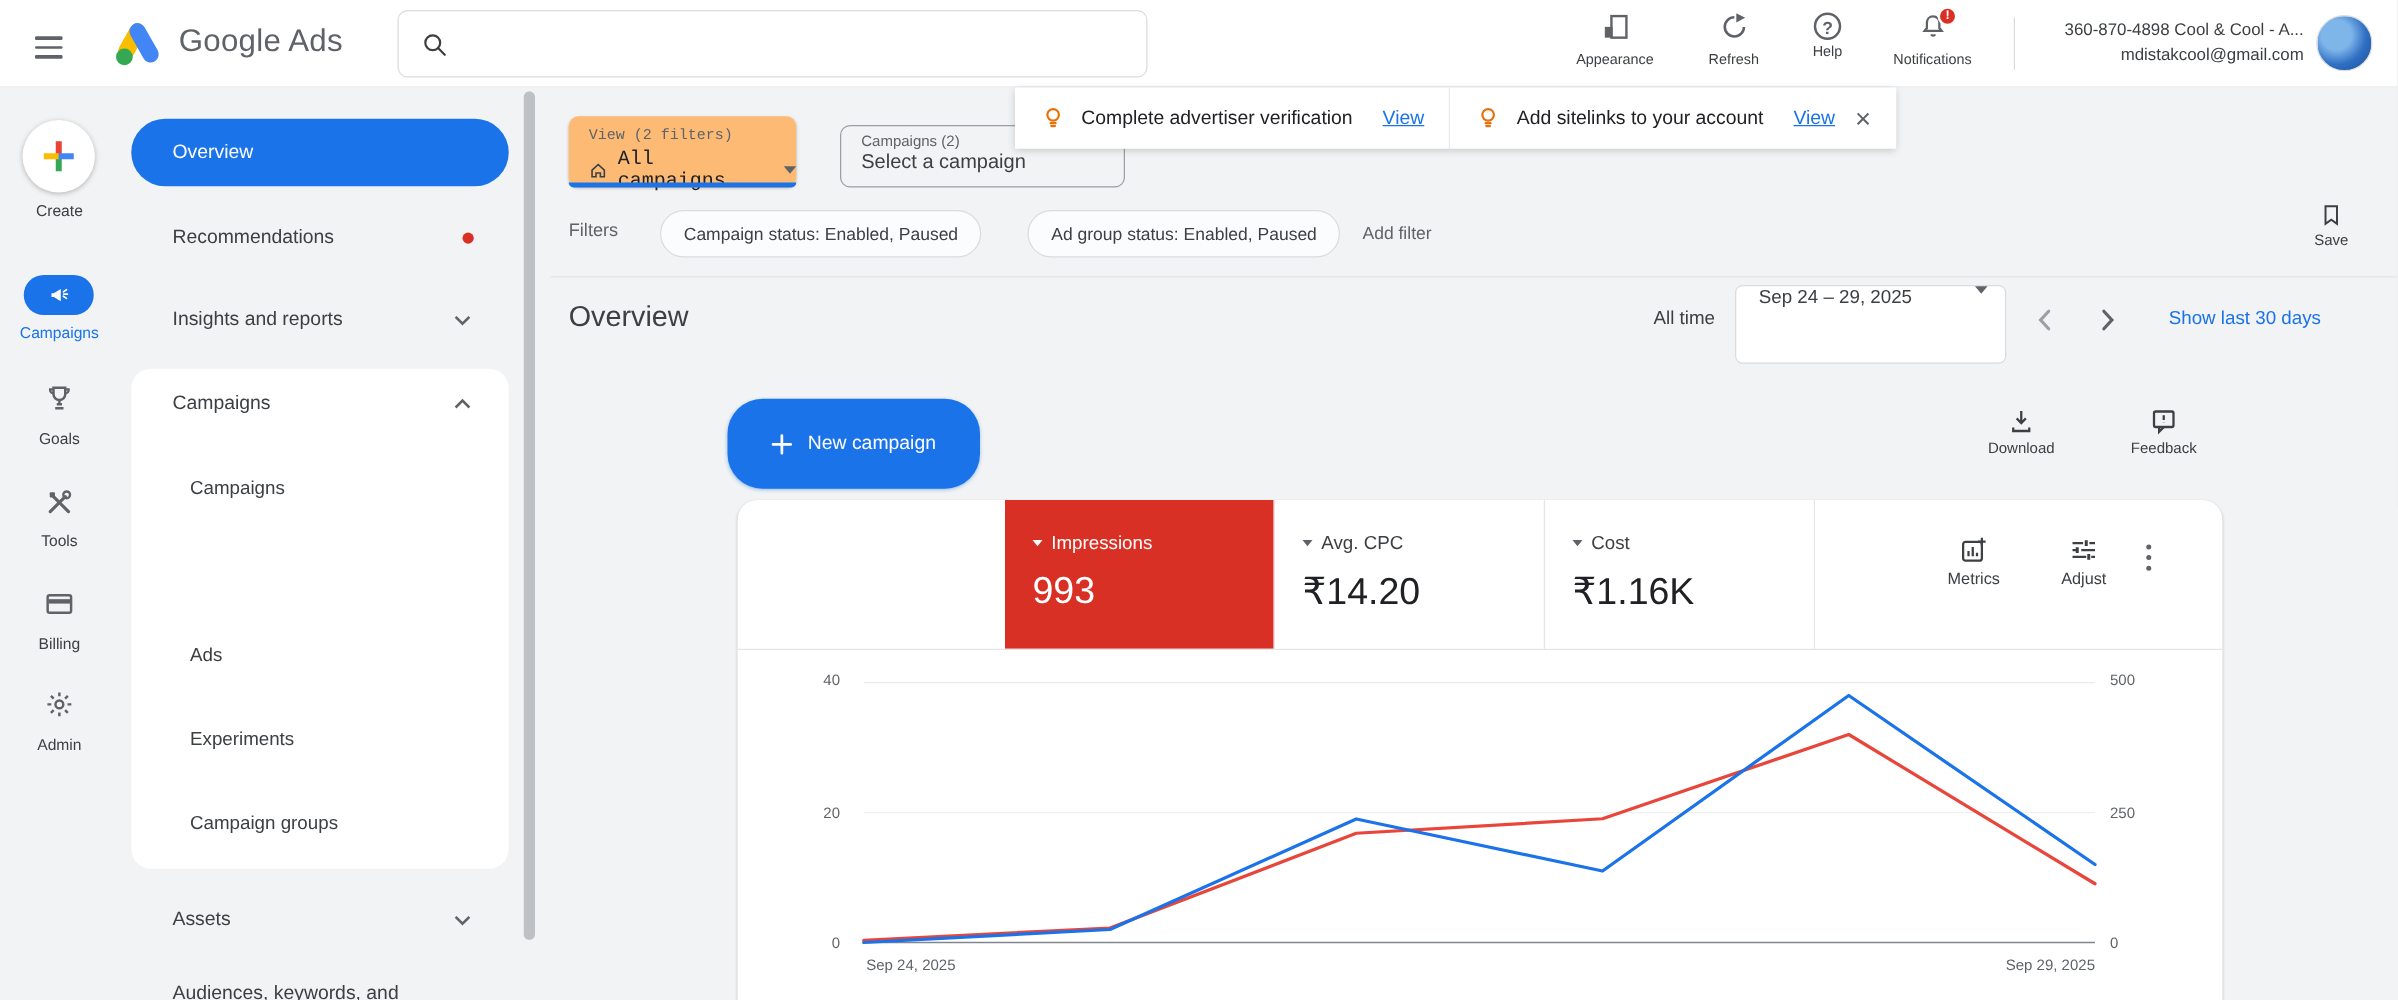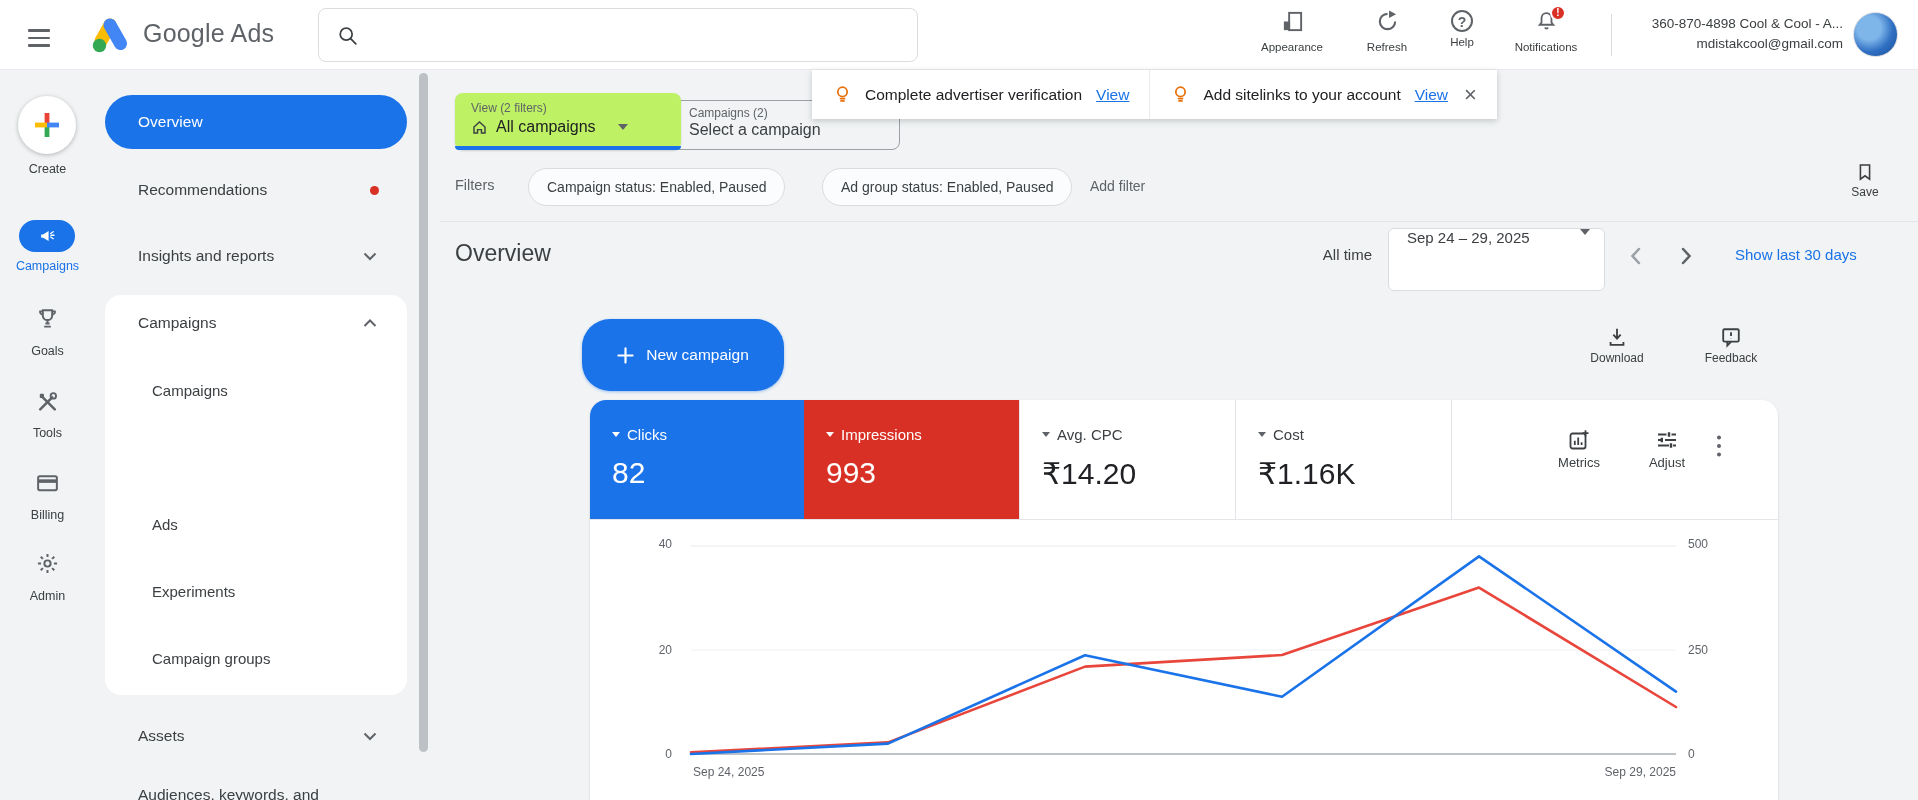--- a/index.html
+++ b/index.html
@@ -19,42 +19,42 @@
   .tb-action .lbl { font-size:11.5px; margin-top:4px; }
   .tb-action svg { display:inline-block; }
   .badge { position:absolute; top:-5px; right:22px; width:16px; height:16px; background:#d93025; border:2px solid #fff; border-radius:50%; color:#fff; font-size:10px; font-weight:bold; line-height:12px; text-align:center; }
   .acct { position:absolute; right:75px; top:14px; width:230px; text-align:right; font-size:13.5px; color:#3c4043; line-height:20px; }
   .avatar { position:absolute; right:20px; top:12px; width:45px; height:45px; border-radius:50%; background:radial-gradient(circle at 35% 35%, #7fb6ea 0 30%, #2f6fc2 60%, #1a4e96); border:1px solid #dadce0; }
 
   
   .banners { position:absolute; left:812px; top:70px; height:49px; display:flex; z-index:6; box-shadow:0 2px 6px rgba(60,64,67,.25); background:#fff; }
   .banner { display:flex; align-items:center; padding:0 20px; font-size:15.5px; color:#202124; white-space:nowrap; }
   .banner + .banner { border-left:1px solid #e8eaed; }
-  .banner .view { color:#1a73e8; font-weight:500; text-decoration:underline; margin-left:14px; cursor:pointer; }
+  .banner .view { color:#1a73e8; font-weight:500; text-decoration:underline; margin-left:24px; cursor:pointer; }
   .banner .txt { margin-left:12px; }
   .close-x { font-size:22px; color:#5f6368; margin-left:16px; cursor:pointer; line-height:20px; }
 
   
   .rail-label { position:absolute; width:95px; text-align:center; font-size:12.5px; color:#3c4043; }
   .rail-label.blue { color:#1a73e8; font-weight:500; }
   .create-btn { position:absolute; left:18px; top:96px; width:58px; height:58px; border-radius:50%; background:#fff; box-shadow:0 1px 4px rgba(60,64,67,.35); display:flex; align-items:center; justify-content:center; cursor:pointer; }
   .camp-pill { position:absolute; left:19px; top:220px; width:56px; height:32px; border-radius:16px; background:#1a73e8; display:flex; align-items:center; justify-content:center; cursor:pointer; }
   .rail-icon { position:absolute; left:35px; width:25px; height:25px; cursor:pointer; }
 
   
   .nav-overview { position:absolute; left:105px; top:95px; width:302px; height:54px; border-radius:27px; background:#1a73e8; color:#fff; font-size:15.5px; font-weight:500; display:flex; align-items:center; padding-left:33px; cursor:pointer; }
   .nav-row { position:absolute; left:105px; width:302px; height:50px; display:flex; align-items:center; padding-left:33px; font-size:15.5px; color:#3c4043; cursor:pointer; }
   .red-dot { position:absolute; right:28px; width:9px; height:9px; border-radius:50%; background:#d93025; }
   .chev { position:absolute; right:30px; }
   .side-card { position:absolute; left:105px; top:295px; width:302px; height:400px; background:#fff; border-radius:16px; }
   .sub-item { position:absolute; left:47px; width:240px; height:50px; display:flex; align-items:center; font-size:15px; color:#3c4043; cursor:pointer; }
   .scrollbar { position:absolute; left:419px; top:73px; width:9px; height:679px; background:#bdc1c6; border-radius:5px; }
 
   
-  .view-tab1 { position:absolute; left:455px; top:93px; width:226px; height:57px; background:#bef264; border-radius:8px; box-shadow:0 1px 2px rgba(60,64,67,.2); cursor:pointer; }
+  .view-tab1 { position:absolute; left:455px; top:93px; width:182px; height:57px; background:#fdba74; border-radius:8px; box-shadow:0 1px 2px rgba(60,64,67,.2); cursor:pointer;font-family:Liberation Mono, monospace; }
   .view-tab1 .underline { position:absolute; left:0; bottom:0; width:100%; height:4px; background:#1a73e8; border-radius:0 0 8px 8px; }
   .tab-small { font-size:12px; color:#5f6368; padding:8px 0 0 16px; }
   .tab-value-row { display:flex; align-items:center; padding:3px 0 0 16px; font-size:16px; color:#202124; font-weight:500; }
   .view-tab2 { position:absolute; left:672px; top:100px; width:228px; height:50px; border:1px solid #9aa0a6; border-radius:8px; cursor:pointer; }
   .view-tab2 .tab-small { padding-top:5px; }
   .view-tab2 .tab-value-row { font-weight:400; color:#3c4043; padding-top:1px; }
   .caret-down { width:0; height:0; border-left:5px solid transparent; border-right:5px solid transparent; border-top:6px solid #5f6368; }
 
   
   .filters-label { position:absolute; left:455px; top:177px; font-size:14.5px; color:#5f6368; }
@@ -331,27 +331,20 @@
   <div class="mini-action" style="left:1689px;top:326px;">
     <svg width="22" height="22" viewBox="0 0 24 24">
         <rect x="3.5" y="3.5" width="17" height="13.5" rx="1.5" fill="none" stroke="#3c4043" stroke-width="2"></rect>
         <path d="M8 17v4.2L12.2 17" fill="none" stroke="#3c4043" stroke-width="2"></path>
         <path d="M12 6.8v4M12 13.3v.2" stroke="#3c4043" stroke-width="2"></path>
       </svg>
     <div>Feedback</div>
   </div>
 
   <div class="big-card">
-    <div class="tile" style="left: 0px; width: 214px; background: rgb(26, 115, 232); color: rgb(255, 255, 255);">
-      <div class="t-label">
-          <span class="t-caret"></span>
-          <span>Clicks</span>
-        </div>
-      <div class="t-value">82</div>
-    </div>
     <div class="tile" style="left: 214px; width: 215px; background: rgb(217, 48, 37); color: rgb(255, 255, 255);">
       <div class="t-label">
           <span class="t-caret"></span>
           <span>Impressions</span>
         </div>
       <div class="t-value">993</div>
     </div>
     <div class="tile tile-border" style="left: 429px; width: 216px; background: rgb(255, 255, 255); color: rgb(32, 33, 36);">
       <div class="t-label" style="color:#3c4043;">
           <span class="t-caret" style="color:#5f6368;"></span>

